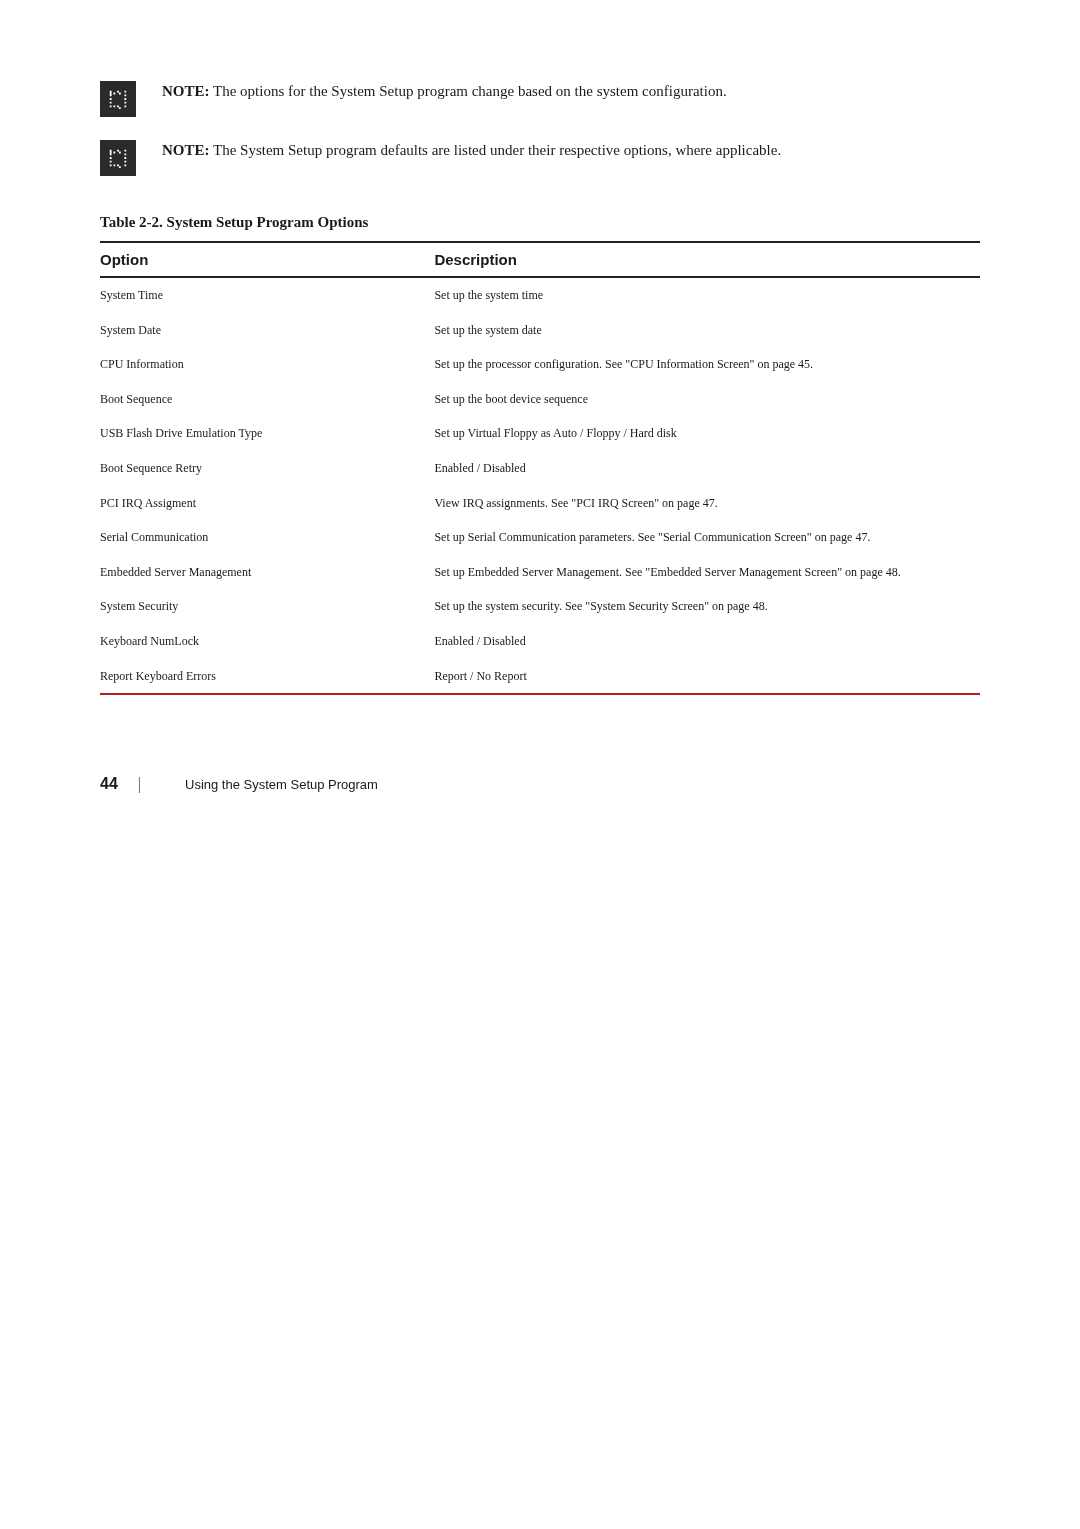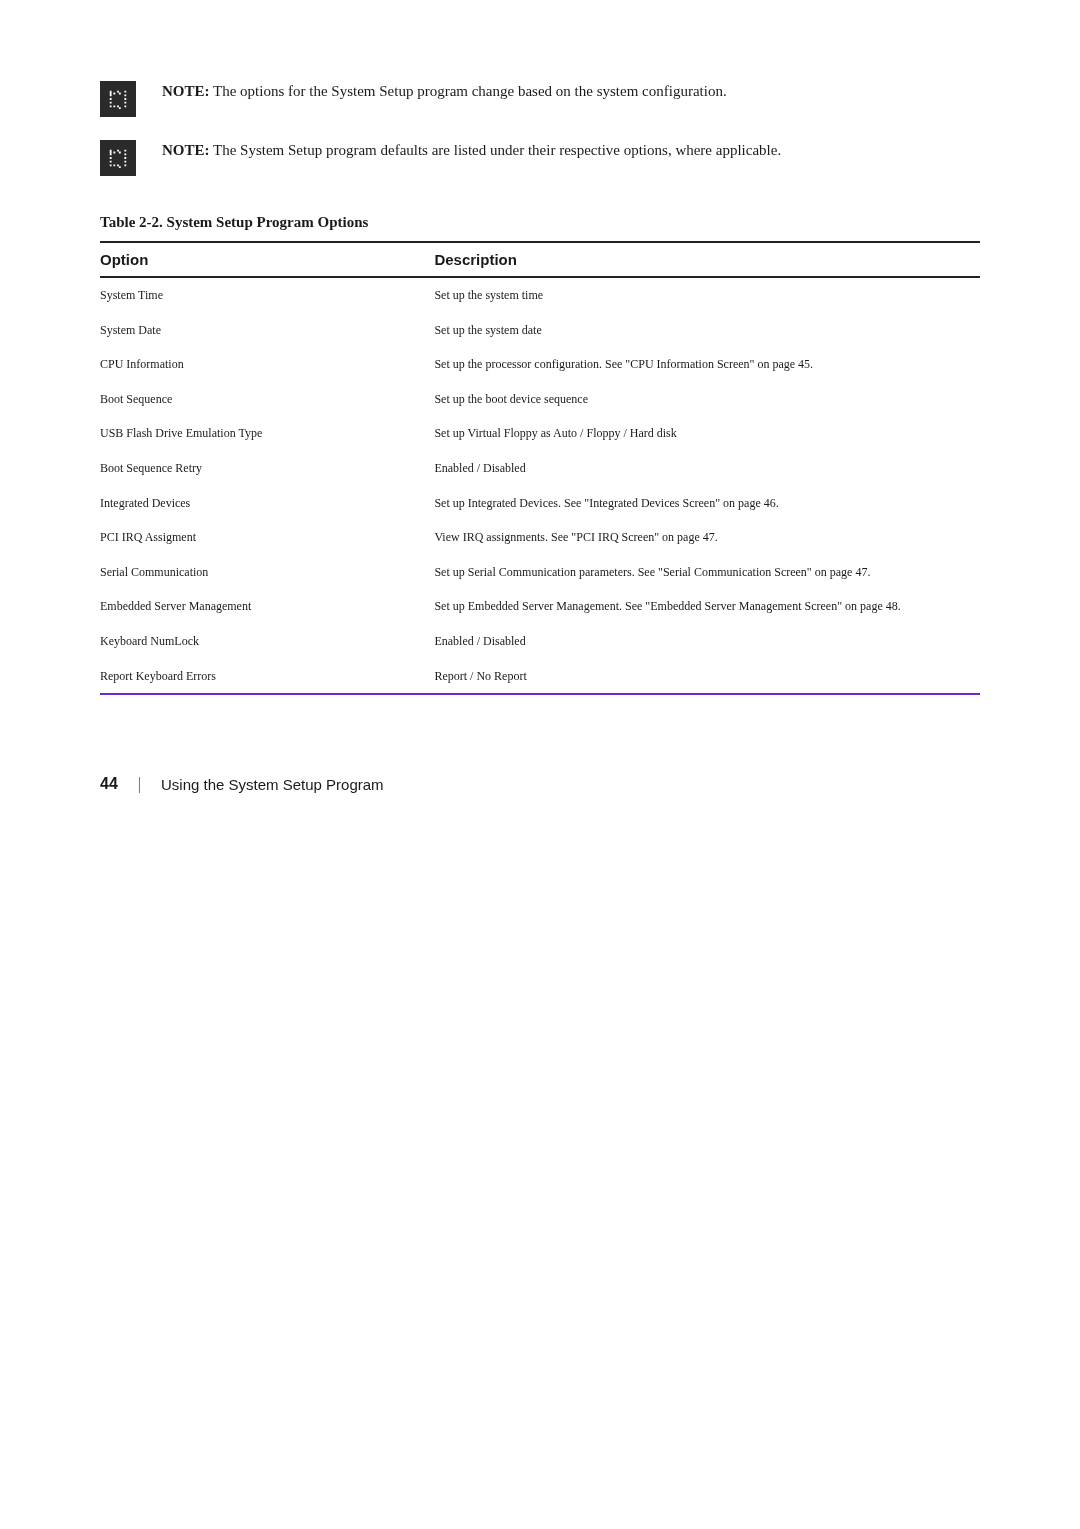--- a/index.html
+++ b/index.html
@@ -63,21 +63,21 @@
       border-collapse: collapse;
       margin-top: 4px;
     }
 
     thead tr {
       border-top: 2px solid #222;
       border-bottom: 2px solid #222;
     }
 
     tbody tr:last-child {
-      border-bottom: 2px solid #6d28d9;
+      border-bottom: 2px solid #b91c1c;
     }
 
     th {
       font-family: Arial, Helvetica, sans-serif;
       font-weight: bold;
       font-size: 15px;
       text-align: left;
       padding: 8px 16px 8px 0;
       vertical-align: top;
     }
@@ -117,22 +117,23 @@
     }
 
     .footer-divider {
       font-size: 16px;
       margin-right: 20px;
       color: #555;
     }
 
     .footer-text {
       font-family: Arial, Helvetica, sans-serif;
-      font-size: 15px;
+      font-size: 13px;
       color: #1a1a1a;
+      margin-left: 24px;
     }
   </style>
 </head>
 <body>
 
 <div class="note-block">
   <div class="note-icon">
     <svg viewBox="0 0 24 24" xmlns="http://www.w3.org/2000/svg">
       <path d="M3 5h2V3H3v2zm0 8h2v-2H3v2zm4 8h2v-2H7v2zM3 9h2V7H3v2zm10-6h-2v2h2V3zm6 0v2h2V3h-2zM5 21v-2H3v2h2zM3 17h2v-2H3v2zm8 4h2v-2h-2v2zm-4 0h2v-2H7v2zm12-4h2v-2h-2v2zm0 4h2v-2h-2v2zm0-12h2V7h-2v2zm0 4h2v-2h-2v2zm-4-8h-2v2h2V5zm0 16h-2v2h2v-2zM9 5H7v2h2V5zM5 5H3v2h2V5zm10 0h-2v2h2V5z"></path>
     </svg>
@@ -181,34 +182,34 @@
       </tr>
       <tr>
         <td>USB Flash Drive Emulation Type</td>
         <td>Set up Virtual Floppy as Auto / Floppy / Hard disk</td>
       </tr>
       <tr>
         <td>Boot Sequence Retry</td>
         <td>Enabled / Disabled</td>
       </tr>
       <tr>
-        <td>Integrated Devices</td>
-        <td>Set up Integrated Devices. See "Integrated Devices Screen" on page 46.</td>
-      </tr>
-      <tr>
         <td>PCI IRQ Assigment</td>
         <td>View IRQ assignments. See "PCI IRQ Screen" on page 47.</td>
       </tr>
       <tr>
         <td>Serial Communication</td>
         <td>Set up Serial Communication parameters. See "Serial Communication Screen" on page 47.</td>
       </tr>
       <tr>
         <td>Embedded Server Management</td>
         <td>Set up Embedded Server Management. See "Embedded Server Management Screen" on page 48.</td>
+      </tr>
+      <tr>
+        <td>System Security</td>
+        <td>Set up the system security. See "System Security Screen" on page 48.</td>
       </tr>
       <tr>
         <td>Keyboard NumLock</td>
         <td>Enabled / Disabled</td>
       </tr>
       <tr>
         <td>Report Keyboard Errors</td>
         <td>Report / No Report</td>
       </tr>
     </tbody>

